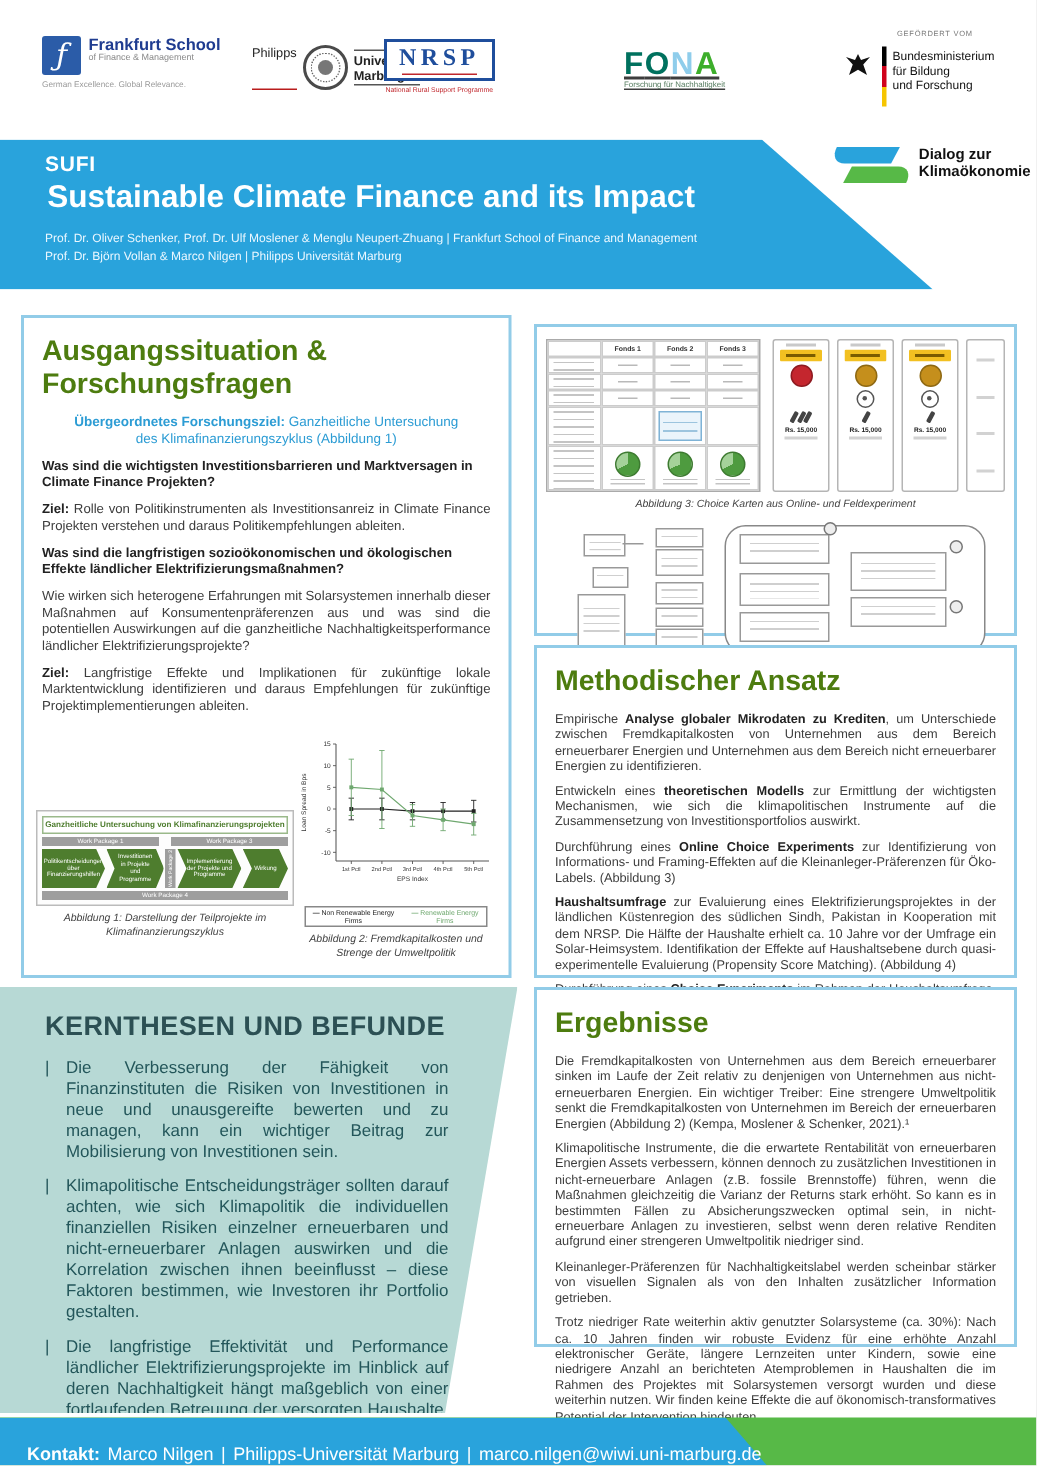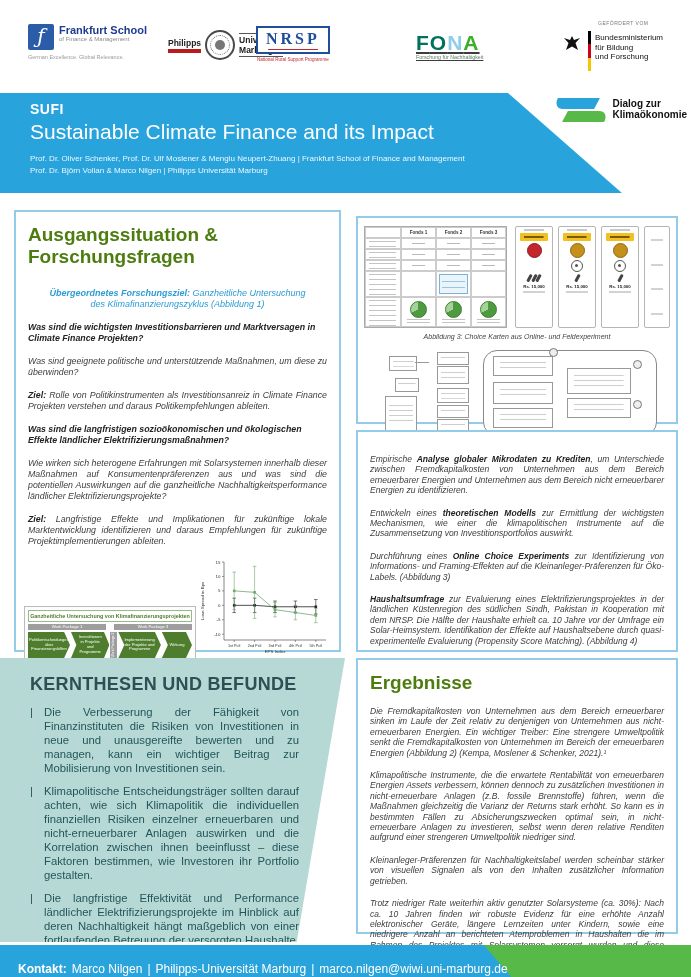--- a/index.html
+++ b/index.html
@@ -10,21 +10,21 @@
   .logos{position:absolute;left:0;top:0;width:691px;height:93px;background:#fff;}
   .fs-logo{position:absolute;left:28px;top:24px;width:130px;}
   .fs-top{display:flex;align-items:flex-start;}
   .fs-mark{width:26px;height:26px;background:#2b5ca8;color:#fff;border-radius:2px;
            font-family:"DejaVu Serif",serif;font-style:italic;font-size:20px;line-height:25px;text-align:center;}
   .fs-name{margin-left:5px;}
   .fs-name .l1{color:#1f3c90;font-weight:bold;font-size:11px;line-height:12px;}
   .fs-name .l2{color:#8a8a8a;font-size:6px;}
   .fs-tag{margin-top:4px;color:#9a9a9a;font-size:5.5px;}
   .mr-logo{position:absolute;left:168px;top:30px;display:flex;align-items:center;}
-  .mr-pre{font-size:8.5px;font-weight:bold;color:#222;border-bottom:4px solid #b91c1c;padding-bottom:1px;}
+  .mr-pre{font-size:8.5px;font-weight:normal;color:#222;border-bottom:1px solid #b91c1c;padding-bottom:19px;}
   .mr-seal{width:26px;height:26px;border-radius:50%;border:2px solid #4a4a4a;margin:0 4px;position:relative;background:#fff;}
   .mr-seal:before{content:"";position:absolute;inset:3px;border-radius:50%;border:1px dotted #666;}
   .mr-seal:after{content:"";position:absolute;inset:8px;border-radius:50%;background:#777;}
   .mr-name{font-size:8.5px;font-weight:bold;color:#222;line-height:10px;border-top:1px solid #555;border-bottom:1px solid #555;padding:1px 0;}
   .nrsp-logo{position:absolute;left:256px;top:26px;text-align:center;}
   .nrsp-box{border:2px solid #1f4e9c;padding:2px 8px;background:#fff;}
   .nrsp-abbr{font-family:"Liberation Serif",serif;font-weight:bold;font-size:16px;letter-spacing:3px;color:#1f4e9c;}
   .nrsp-bar{height:1px;background:#c0262c;margin:1px 2px 0;}
   .nrsp-sub{margin-top:3px;font-size:4.6px;color:#c0262c;}
   .fona-logo{position:absolute;left:416px;top:33px;text-align:left;text-decoration:underline;}
@@ -38,38 +38,38 @@
   .bmbf-flag{width:3px;height:40px;margin:0 4px 0 6px;display:flex;flex-direction:column;}
   .bmbf-flag .fb{flex:1;background:#000;} .bmbf-flag .fr{flex:1;background:#d0021b;} .bmbf-flag .fy{flex:1;background:#f6c500;}
   .bmbf-name{font-size:8px;line-height:9.5px;color:#111;padding-top:2px;}
 
   
   .banner{position:absolute;left:0;top:93px;width:691px;height:100px;}
   .banner-blue{position:absolute;inset:0;background:#29a3dc;
                clip-path:polygon(0 0,73.5% 0,90% 100%,0 100%);}
   .banner-text{position:absolute;left:30px;top:8px;color:#fff;}
   .banner-acronym{font-size:14px;font-weight:bold;letter-spacing:0.5px;}
-  .banner-title{font-size:21px;margin-top:3px;font-weight:400;}
+  .banner-title{font-size:21px;margin-top:3px;font-weight:700;text-align:center;}
   .banner-authors{margin-top:9px;font-size:8px;line-height:12px;color:#eaf7ff;}
   .dialog-logo{position:absolute;right:4px;top:3px;display:flex;align-items:flex-start;}
   .swooshes{width:52px;height:34px;position:relative;margin-right:6px;}
   .sw{position:absolute;height:11px;width:42px;}
   .sw-blue{top:2px;left:0;background:#29a3dc;border-radius:0 0 0 12px;transform:skewX(-28deg);}
   .sw-green{top:15px;left:10px;background:#57b947;border-radius:0 12px 0 0;transform:skewX(-28deg);}
   .dialog-name{font-size:10px;font-weight:bold;color:#111;line-height:11px;padding-top:2px;}
 
   
   .cbox{position:absolute;background:#fff;border:2px solid #92cce8;box-sizing:border-box;padding:10px 12px;}
   .box-ausgang{left:14px;top:210px;width:327px;height:442px;display:flex;flex-direction:column;}
   .box-figs{left:356px;top:216px;width:322px;height:208px;padding:8px 6px;}
   .box-method{left:356px;top:430px;width:322px;height:222px;}
-  .box-ergeb{left:356px;top:658px;width:322px;height:276px;}
+  .box-ergeb{left:356px;top:658px;width:322px;height:240px;}
 
   .sec-title{font-size:19px;font-weight:bold;color:#4d7c0f;margin:2px 0 8px;}
-  .para{font-size:8.8px;line-height:11px;text-align:justify;margin:12px 0 7px;font-style:italic;}
+  .para{font-size:8.8px;line-height:11px;text-align:justify;margin:0 0 7px;}
   .para .b{font-weight:bold;color:#222;}
   .para.goal{text-align:center;color:#2c9cd4;font-size:9px;padding:0 14px;}
   .para.goal .b{color:#2c9cd4;}
   .para.q{font-weight:bold;color:#1a1a1a;text-align:left;}
   .box-ergeb .para,.box-method .para{font-size:8.5px;line-height:10.4px;margin-bottom:6px;}
 
   
   .figrow{margin-top:auto;display:flex;align-items:flex-end;justify-content:space-between;margin-left:-4px;margin-right:-4px;}
   .abb1{width:172px;margin-bottom:14px;}
   .abb1-frame{border:1px solid #bbb;padding:3px;background:#fdfdfd;}
@@ -229,21 +229,20 @@
         <div>Klimaökonomie</div>
       </div>
     </div>
   </div>
 
   <div class="cbox box-ausgang">
     <div class="sec-title">Ausgangssituation &amp; Forschungsfragen</div>
     <div>
         <p class="para goal"><span class="b">Übergeordnetes Forschungsziel: </span><span>Ganzheitliche Untersuchung des Klimafinanzierungszyklus (Abbildung 1)</span></p>
         <p class="para q"><span class="b">Was sind die wichtigsten Investitionsbarrieren und Marktversagen in Climate Finance Projekten?</span></p>
-        <p class="para "><span>Was sind geeignete politische und unterstützende Maßnahmen, um diese zu überwinden?</span></p>
         <p class="para "><span class="b">Ziel:</span><span> Rolle von Politikinstrumenten als Investitionsanreiz in Climate Finance Projekten verstehen und daraus Politikempfehlungen ableiten.</span></p>
         <p class="para q"><span class="b">Was sind die langfristigen sozioökonomischen und ökologischen Effekte ländlicher Elektrifizierungsmaßnahmen?</span></p>
         <p class="para "><span>Wie wirken sich heterogene Erfahrungen mit Solarsystemen innerhalb dieser Maßnahmen auf Konsumentenpräferenzen aus und was sind die potentiellen Auswirkungen auf die ganzheitliche Nachhaltigkeitsperformance ländlicher Elektrifizierungsprojekte?</span></p>
         <p class="para "><span class="b">Ziel:</span><span> Langfristige Effekte und Implikationen für zukünftige lokale Marktentwicklung identifizieren und daraus Empfehlungen für zukünftige Projektimplementierungen ableiten.</span></p>
       </div>
 
     <div class="figrow">
 
       <div class="abb1">
         <div class="abb1-frame">
@@ -458,23 +457,24 @@
         <div class="nbox" style="left:196px;top:50px;width:62px;height:18px;"></div>
         <div class="dot-ico" style="left:178px;top:0px;"></div>
         <div class="dot-ico" style="left:262px;top:12px;"></div>
         <div class="dot-ico" style="left:262px;top:52px;"></div>
       </div>
     </div>
     <div class="fig-cap">Abbildung 4: Theoretisches Framework zur Wirkungsevaluation</div>
   </div>
 
   <div class="cbox box-method">
+    <div class="sec-title">Methodischer Ansatz</div>
     <div>
         <p class="para "><span>Empirische </span><span class="b">Analyse globaler Mikrodaten zu Krediten</span><span>, um Unterschiede zwischen Fremdkapitalkosten von Unternehmen aus dem Bereich erneuerbarer Energien und Unternehmen aus dem Bereich nicht erneuerbarer Energien zu identifizieren.</span></p>
-        <p class="para "><span>Entwickeln eines </span><span class="b">theoretischen Modells</span><span> zur Ermittlung der wichtigsten Mechanismen, wie einer die klimapolitischen Instrumente auf die Zusammensetzung von Investitionsportfolios auswirkt.</span></p>
+        <p class="para "><span>Entwickeln eines </span><span class="b">theoretischen Modells</span><span> zur Ermittlung der wichtigsten Mechanismen, wie sich die klimapolitischen Instrumente auf die Zusammensetzung von Investitionsportfolios auswirkt.</span></p>
         <p class="para "><span>Durchführung eines </span><span class="b">Online Choice Experiments</span><span> zur Identifizierung von Informations- und Framing-Effekten auf die Kleinanleger-Präferenzen für Öko-Labels. (Abbildung 3)</span></p>
         <p class="para "><span class="b">Haushaltsumfrage</span><span> zur Evaluierung eines Elektrifizierungsprojektes in der ländlichen Küstenregion des südlichen Sindh, Pakistan in Kooperation mit dem NRSP. Die Hälfte der Haushalte erhielt ca. 10 Jahre vor der Umfrage ein Solar-Heimsystem. Identifikation der Effekte auf Haushaltsebene durch quasi-experimentelle Evaluierung (Propensity Score Matching). (Abbildung 4)</span></p>
         <p class="para "><span>Durchführung eines </span><span class="b">Choice Experiments</span><span> im Rahmen der Haushaltsumfrage. Ziel des Experimentes war die Ermittlung von Konsumentenpräferenzen für Solar-Heimsysteme, insbesondere im Hinblick auf zwei verschiedene Öko-Label. (Abbildung 3)</span></p>
       </div>
   </div>
 
   <div class="cbox box-ergeb">
     <div class="sec-title">Ergebnisse</div>
     <div>
         <p class="para "><span>Die Fremdkapitalkosten von Unternehmen aus dem Bereich erneuerbarer sinken im Laufe der Zeit relativ zu denjenigen von Unternehmen aus nicht-erneuerbaren Energien. Ein wichtiger Treiber: Eine strengere Umweltpolitik senkt die Fremdkapitalkosten von Unternehmen im Bereich der erneuerbaren Energien (Abbildung 2) (Kempa, Moslener &amp; Schenker, 2021).¹</span></p>

